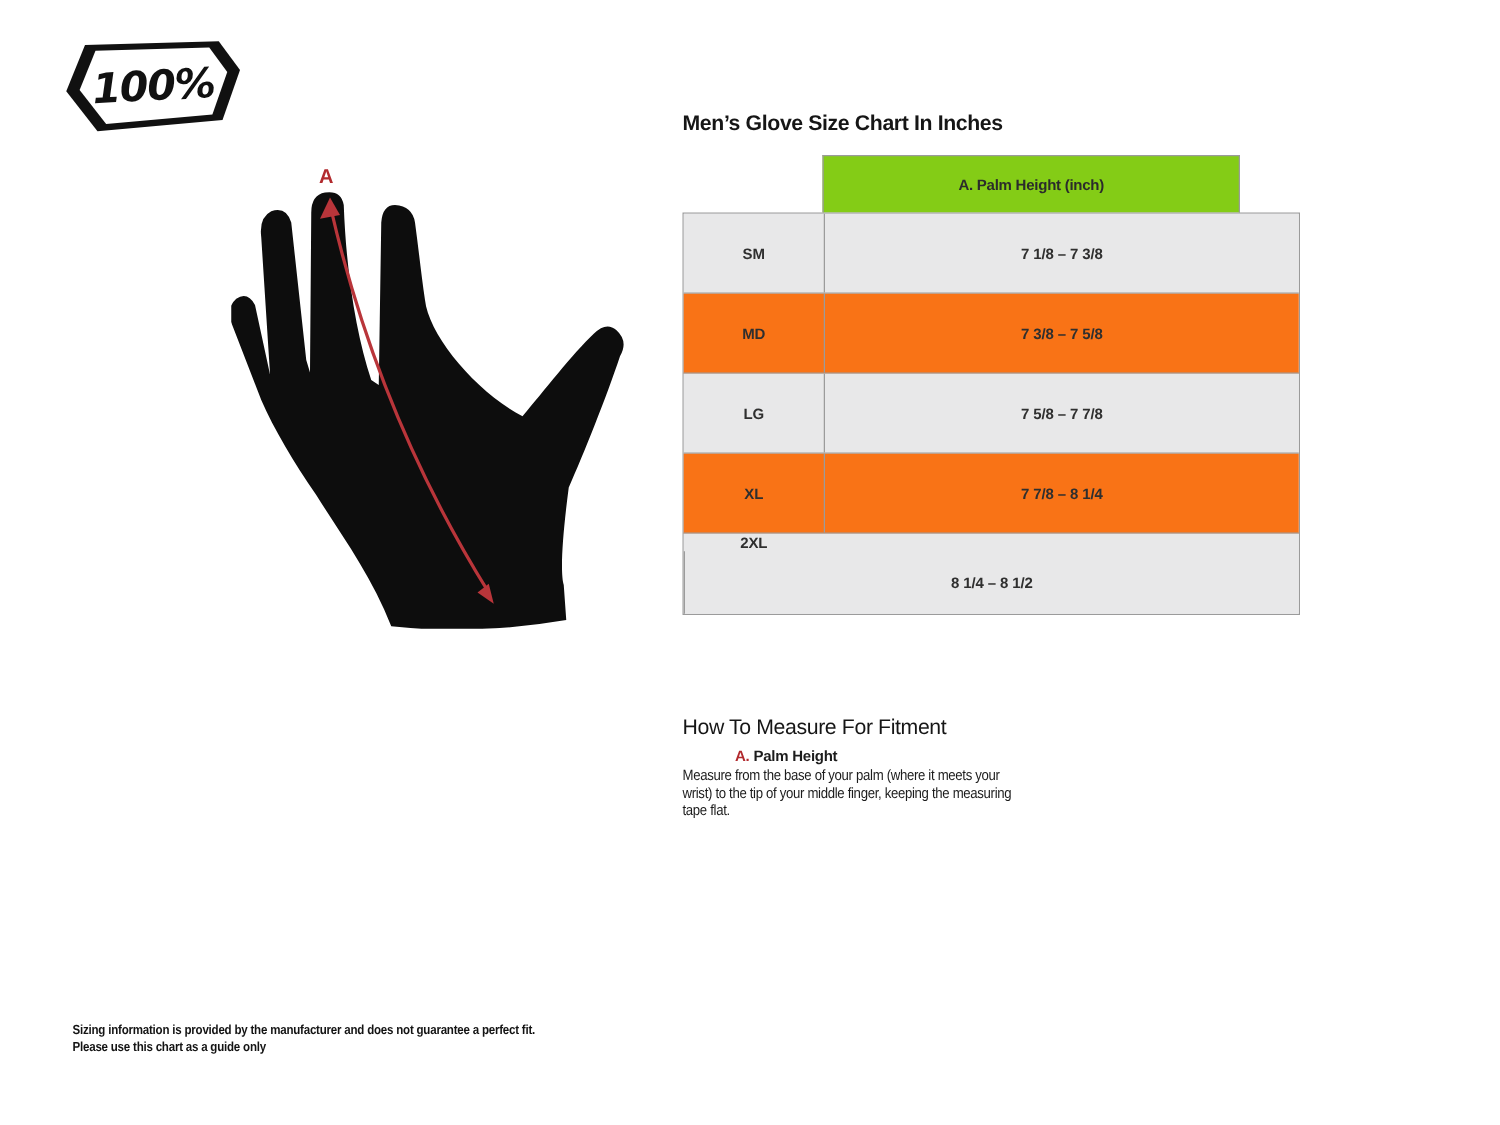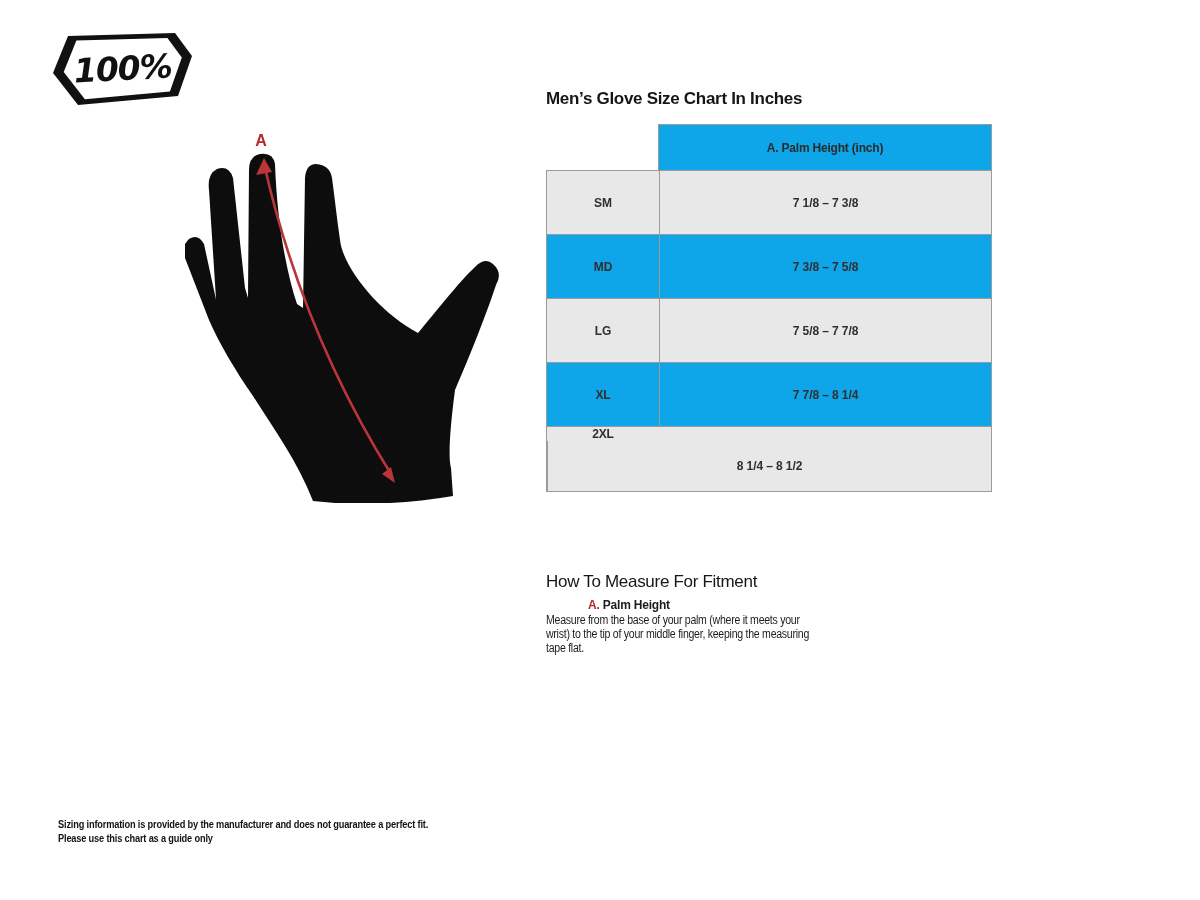--- a/index.html
+++ b/index.html
@@ -26,29 +26,29 @@
   
   .chart-title {
     left: 546px; top: 89px; font-size: 17px; font-weight: 700;
     letter-spacing: -0.3px; color: #161616;
   }
   .tbl-header-row {
     left: 546px; top: 124px; width: 446px; height: 46px; display: flex;
   }
   .tbl-header-row .spacer { width: 112px; }
   .tbl-header-row .head-cell {
-    flex: 1; background: #0ea5e9;
+    flex: 1; background: #84cc16;
     border: 1px solid #9b9b9b; border-bottom: none;
     display: flex; align-items: center; justify-content: center;
     font-size: 12px; font-weight: 700; color: #2b2b2b; letter-spacing: -0.2px;
   }
   .tbl-body {
-    left: 546px; top: 170px; width: 446px; border: 1px solid #9b9b9b;
+    left: 546px; top: 170px; width: 494px; border: 1px solid #9b9b9b;
   }
-  .trow { display: flex; height: 64px; border-bottom: 1px solid #9b9b9b; background: #0ea5e9; }
+  .trow { display: flex; height: 64px; border-bottom: 1px solid #9b9b9b; background: #f97316; }
   .trow:last-child { border-bottom: none; flex-direction: column; }
   .trow.alt { background: #e8e8e9; }
   .trow .cell {
     display: flex; align-items: center; justify-content: center;
     font-size: 12px; font-weight: 700; color: #2f2f2f; letter-spacing: -0.1px;
   }
   .trow .size-cell { width: 112px; }
   .trow .range-cell { flex: 1; border-left: 1px solid #9b9b9b; }
 
   

